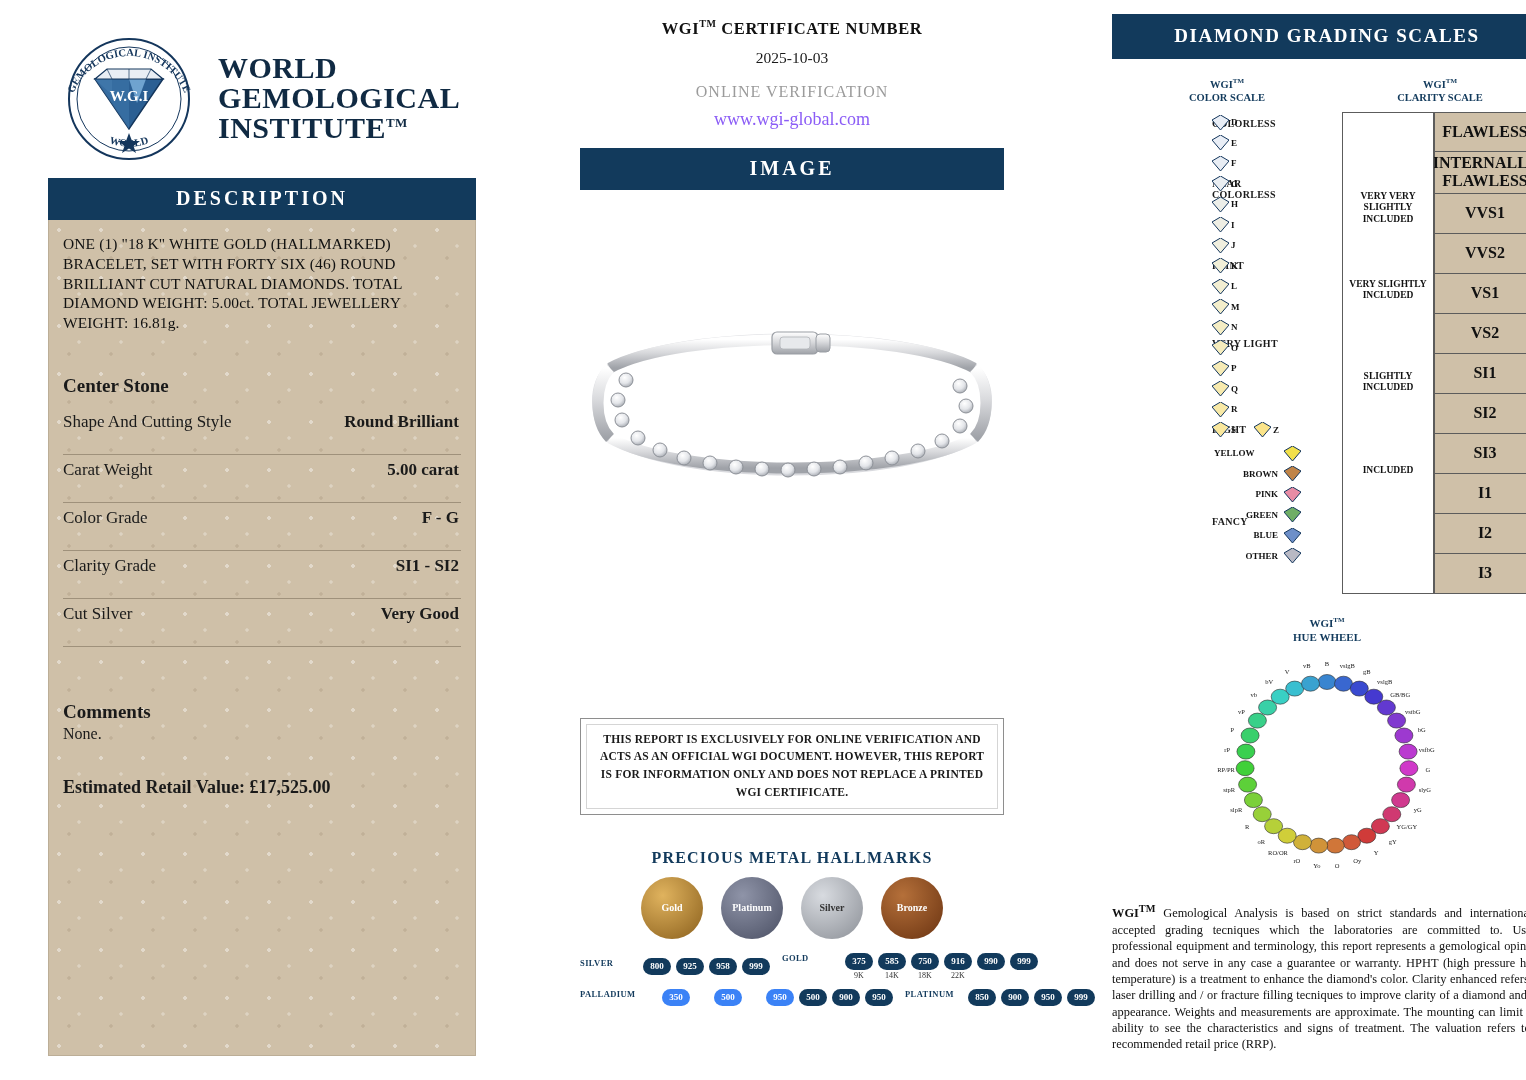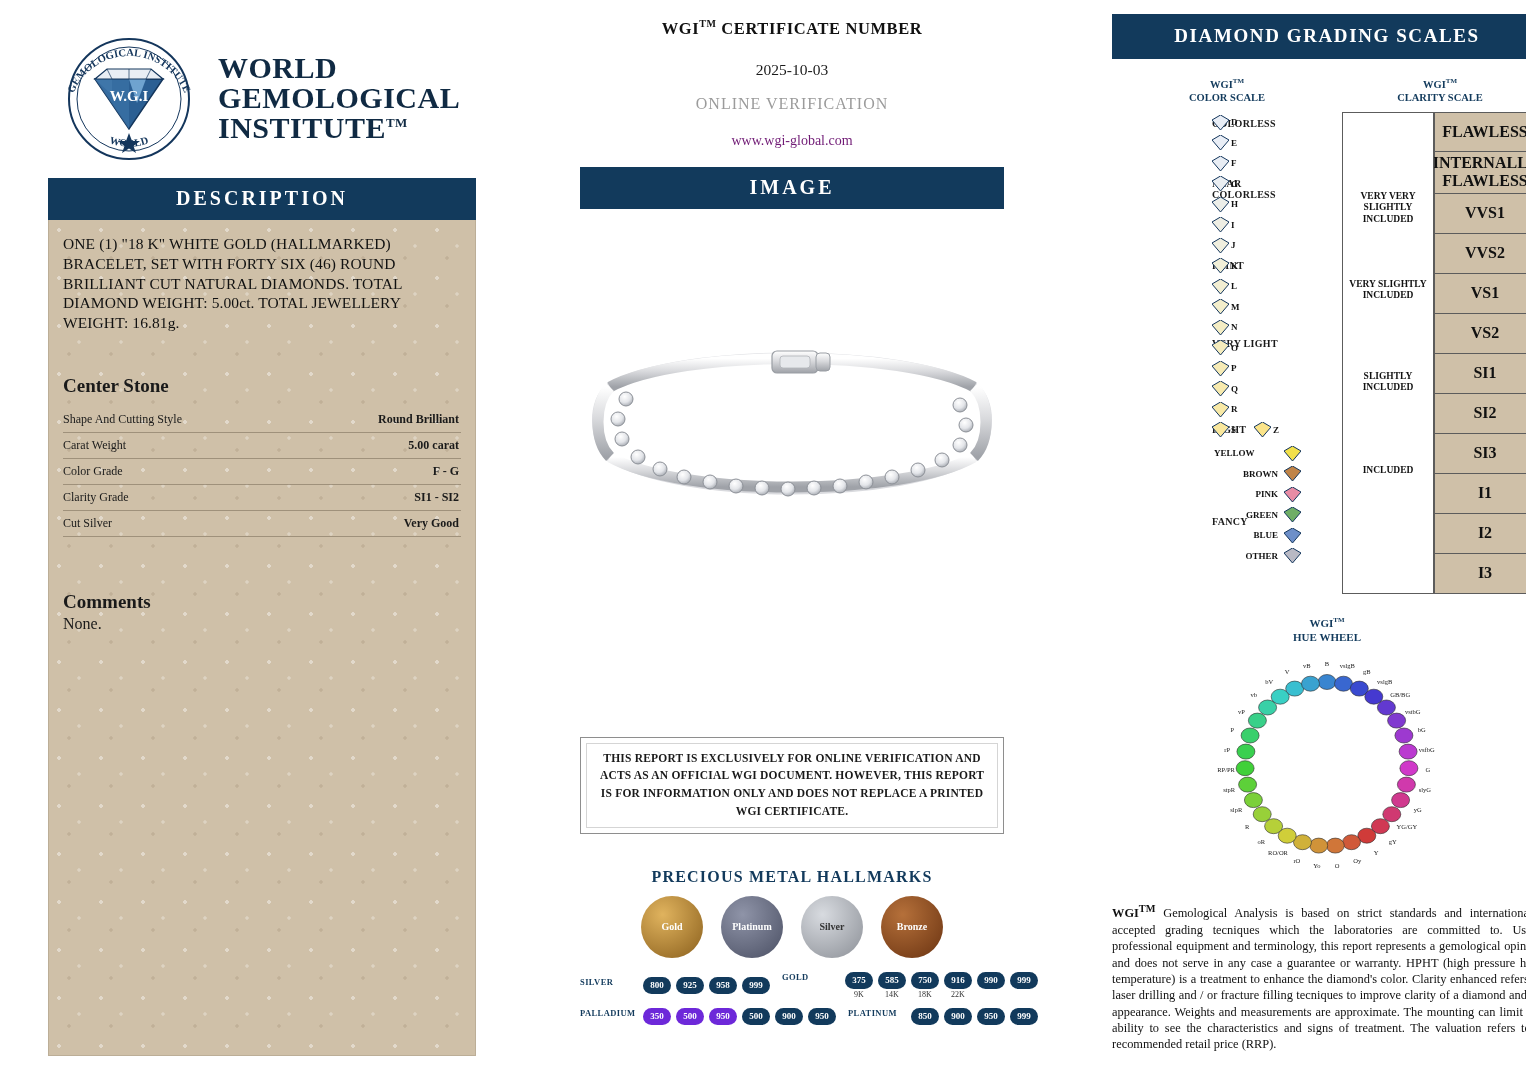--- a/index.html
+++ b/index.html
@@ -45,38 +45,38 @@
     border-top:none;
   }
   .desc-para {
     font-size:15.5px; line-height:1.28; letter-spacing:.1px; color:#111;
   }
   .spec-block { margin-top:42px; }
   .spec-title { font-weight:bold; font-size:19px; margin-bottom:10px;}
   .spec-row {
     display:flex; justify-content:space-between; align-items:baseline;
     border-bottom:1px solid #a79madb; border-bottom:1px solid rgba(120,105,85,.55);
-    padding:5px 2px 5px 0; font-size:12px;
+    padding:5px 2px 22px 0; font-size:17px;
   }
   .spec-row .k { }
   .spec-row .v { font-weight:bold; }
   .comments { margin-top:54px; }
   .comments h4 { margin:0; font-size:19px; font-weight:bold;}
   .comments p { margin:2px 0 0; font-size:16px;}
   .retail { margin-top:34px; font-size:18px; font-weight:bold; }
 
   
   .col-center { position:absolute; left:580px; top:18px; width:424px; }
   .cert-head { text-align:center; }
   .cert-head .t1 { font-weight:bold; font-size:16.5px; letter-spacing:.6px; color:#111; }
   .cert-head .t1 .tm { font-size:10px; vertical-align:super; }
   .cert-head .t2 { font-weight:bold; font-size:23px; margin-top:10px; letter-spacing:.3px;}
-  .cert-head .t3 { font-size:15.5px; margin-top:22px; }
+  .cert-head .t3 { font-size:15.5px; margin-top:10px; }
   .cert-head .t4 { margin-top:16px; color:#9b9b9b; font-size:16px; letter-spacing:1px;}
-  .cert-head .t5 { color:#701a75; font-size:14px; margin-top:20px;}
+  .cert-head .t5 { color:#8b5cf6; font-size:18px; margin-top:8px;}
   .img-bar { margin-top:18px; }
   .img-area { height:520px; position:relative; }
   .bracelet { position:absolute; left:0; right:0; top:130px; height:200px; }
 
   .notice {
     margin-top:8px;
     border:1px solid #8e8e8e; background:#fff;
     padding:12px 18px; text-align:center;
     font-size:11.5px; font-weight:bold; line-height:1.55; letter-spacing:.2px;
     position:relative;
@@ -98,21 +98,21 @@
   .coin.bronze { background:radial-gradient(circle at 35% 30%, #b5703a, #6a3311); }
 
   .hm-table { margin-top:14px; font-size:9.5px; }
   .hm-row { display:flex; align-items:center; gap:6px; margin-bottom:9px; }
   .hm-label { width:58px; color:#123a5c; font-weight:bold; font-size:8.5px; letter-spacing:.4px;}
   .pill {
     min-width:28px; height:17px; border-radius:9px; background:#123a5c; color:#fff;
     font-size:9px; font-weight:bold; display:flex; align-items:center; justify-content:center;
     padding:0 5px;
   }
-  .pill.light { background:#6d28d9; }
+  .pill.light { background:#3b82f6;margin-left:19px; }
   .sub { font-size:8px; text-align:center; color:#333; }
   .hm-grp { display:flex; flex-direction:column; align-items:center; gap:1px; }
   .hm-half { display:flex; align-items:flex-start; gap:5px; }
   .hm-gap { width:34px; }
 
   
   .col-right { position:absolute; left:1112px; top:14px; width:430px; }
   .grading-bar {
     background:#123a5c; color:#fff; text-align:center; font-weight:bold;
     letter-spacing:1.6px; font-size:19px; padding:9px 0 10px;
@@ -219,20 +219,21 @@
           <span class="k">Cut Silver</span>
           <span class="v">Very Good</span>
         </div>
       </div>
 
       <div class="comments">
         <h4>Comments</h4>
         <p>None.</p>
       </div>
 
+      <div class="retail">Estimated Retail Value: £17,525.00</div>
     </div>
   </div>
 
   <div class="col-center">
     <div class="cert-head">
       <div class="t1">
         <span>WGI</span><span class="tm">TM</span>
         <span>CERTIFICATE NUMBER</span>
       </div>
       <div class="t3">2025-10-03</div>

